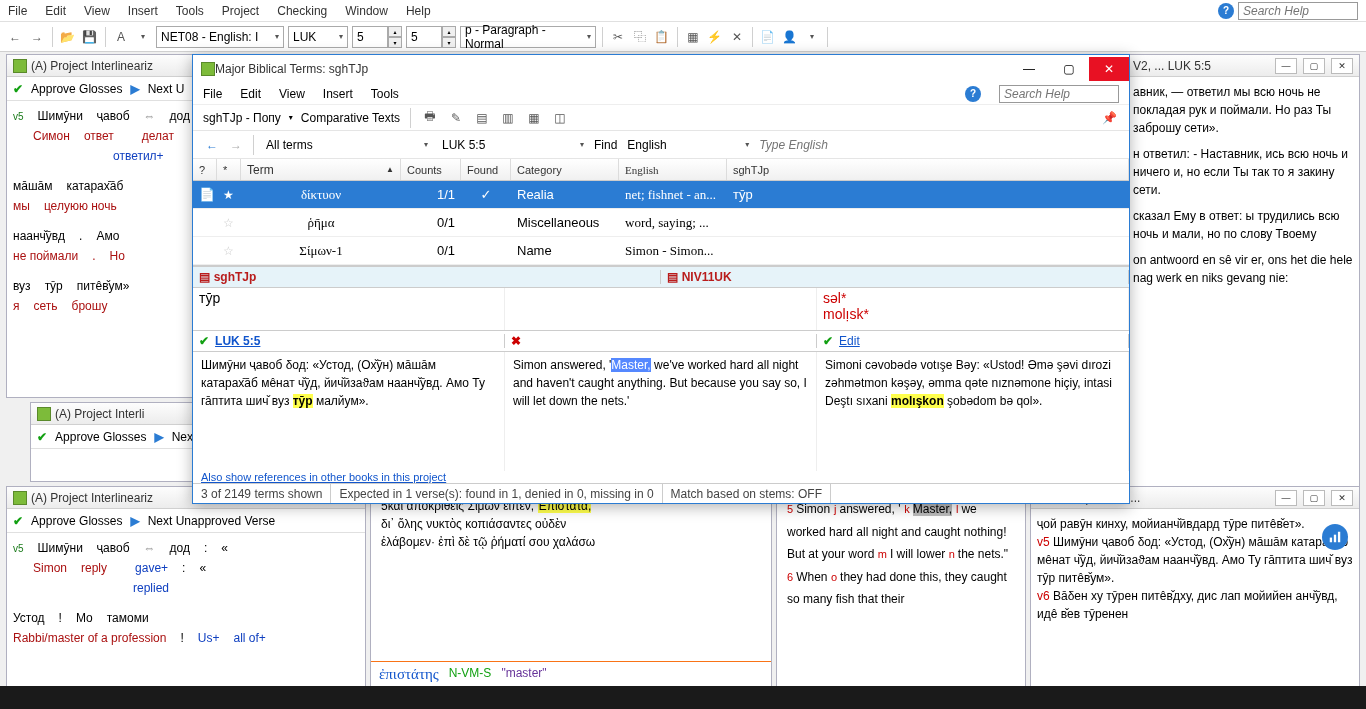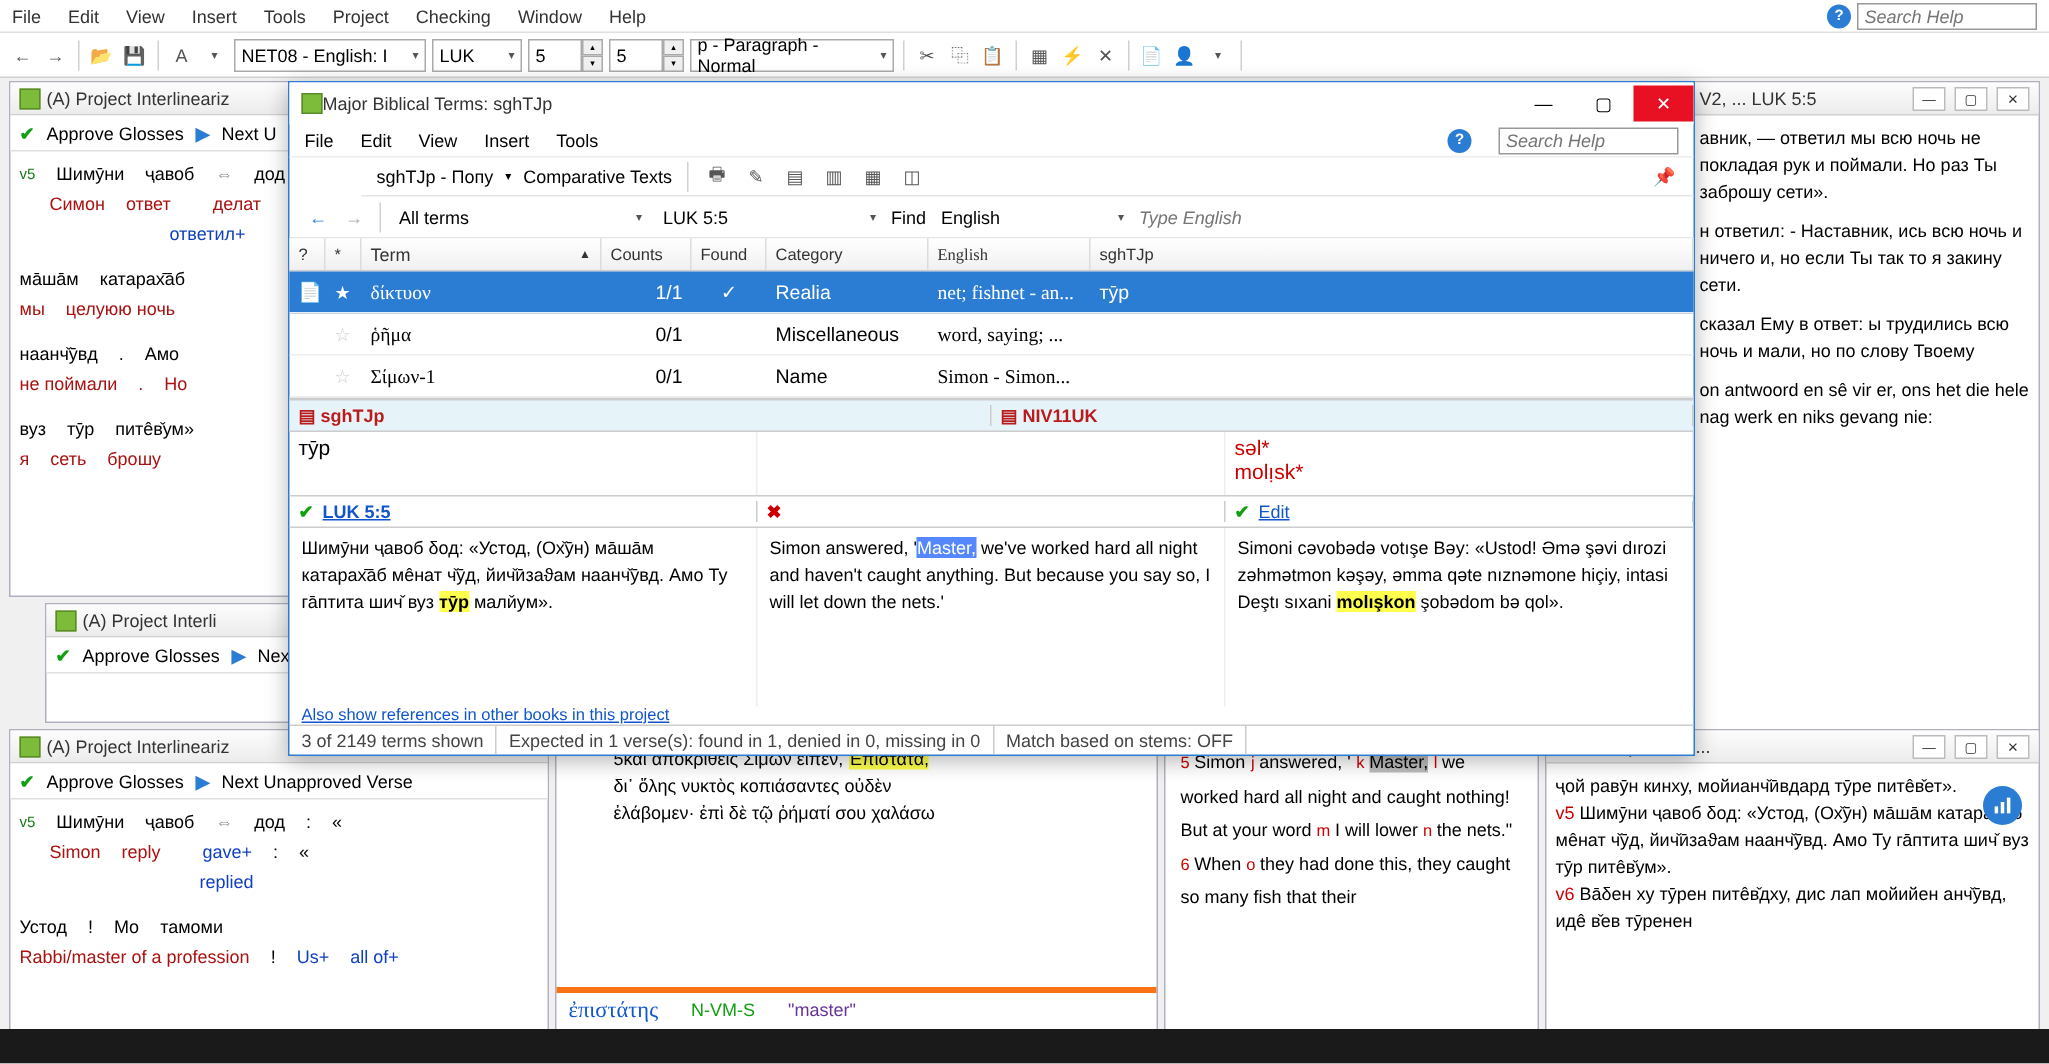--- a/index.html
+++ b/index.html
@@ -45,29 +45,29 @@
 .highlight-b { background: #5588ff; color: #fff; }
 .highlight-g { background: #bbbbbb; }
 
 
 .modal { position: absolute; left: 192px; top: 2px; width: 938px; height: 450px; background: #fff; border: 1px solid #2b7cd3; box-shadow: 0 3px 14px rgba(0,0,0,.3); z-index: 50; display:flex; flex-direction:column;}
 .modal-title { height: 28px; background: #fff; display: flex; align-items: center; padding: 0 0 0 8px; }
 .modal-title-text { flex: 1; color: #333; font-size: 12px; }
 .win-btn { width: 40px; height: 24px; display: flex; align-items: center; justify-content: center; cursor: pointer; font-family: Arial; }
 .win-btn.close { background: #e81123; color: #fff; }
 .modal-menu { height: 22px; display: flex; align-items: center; gap: 18px; padding: 0 10px; border-bottom: 1px solid #eee; }
-.modal-tb { height: 26px; display: flex; align-items: center; gap: 8px; padding: 0 10px; border-bottom: 1px solid #e5e5e5; margin-left: 48px; }
+.modal-tb { height: 26px; display: flex; align-items: center; gap: 8px; padding: 0 10px; border-bottom: 1px solid #e5e5e5; }
 .modal-filter { height: 28px; display: flex; align-items: center; gap: 6px; padding: 0 10px; border-bottom: 1px solid #e5e5e5; }
 .modal-table { border-bottom: 1px solid #ccc; }
 .mt-head { display: flex; background: linear-gradient(#fff,#f0f0f0); border-bottom: 1px solid #ccc; height: 22px; align-items:center;}
 .mt-head > div { border-right: 1px solid #dcdcdc; padding: 0 6px; font-size: 11px; color: #333; height:100%; display:flex; align-items:center;}
 .mt-row { display: flex; height: 28px; align-items: center; border-bottom: 1px solid #eee;}
 .mt-row > div { padding: 0 6px; font-size: 13px; }
 .mt-row.sel { background: #2b7cd3; color: #fff; }
-.col-q { width: 24px; } .col-star { width: 24px; } .col-term { width: 160px; font-family: "Times New Roman", serif; } .col-counts { width: 60px; text-align:right;} .col-found { width: 50px; text-align:center;} .col-cat{width:108px;} .col-eng{width:108px; font-family:"Times New Roman",serif;} .col-sgh{flex:1;}
+.col-q { width: 24px; } .col-star { width: 24px; } .col-term { width: 160px; font-family: "Times New Roman", serif; text-align: center; } .col-counts { width: 60px; text-align:right;} .col-found { width: 50px; text-align:center;} .col-cat{width:108px;} .col-eng{width:108px; font-family:"Times New Roman",serif;} .col-sgh{flex:1;}
 .star-icon{ color:#ccc;} .star-icon.on{color:#fff;}
 
 .render-head { display: flex; height: 22px; background: #e6f3f9; border-top:1px solid #ccc; border-bottom: 1px solid #ccc; align-items:center;}
 .render-head > div { flex:1; padding:0 6px; border-right:1px solid #ccc; font-weight:bold; color:#b91c1c;}
 .render-row { display: flex; height: 42px;}
 .render-row > div { flex:1; padding: 2px 6px; border-right:1px solid #eee; font-size:14px;}
 .red-txt { color: #cc0000; }
 
 .verse-head { display:flex; height:22px; border-top:1px solid #ccc; border-bottom:1px solid #ccc; align-items:center;}
 .verse-head > div { flex:1; padding:0 6px; border-right:1px solid #ccc; display:flex; gap:6px; align-items:center;}
@@ -299,26 +299,26 @@
         <div class="gloss-row">
             <span class="gls-red">Rabbi/master of a profession</span>
             <span>!</span>
             <span class="gls-blue">Us+</span>
             <span class="gls-blue">all of+</span>
           </div>
       </div>
     </div>
 
     <div class="panel">
-      <div class="panel-body greek" style="padding:10px;margin-left:28px;">
+      <div class="panel-body greek" style="padding:10px;">
         <div><span>5καὶ  ἀποκριθεὶς  Σίμων  εἶπεν, </span><span class="highlight-y">Ἐπιστάτα,</span></div>
         <div>   δι᾽  ὅλης  νυκτὸς  κοπιάσαντες  οὐδὲν</div>
         <div>   ἐλάβομεν·  ἐπὶ  δὲ  τῷ  ῥήματί  σου  χαλάσω</div>
       </div>
-      <div style="border-top:4px solid #f97316;padding:4px 8px;display:flex;gap:22px;font-size:14px">
+      <div style="border-top:1px solid #f97316;padding:4px 8px;display:flex;gap:10px;font-size:14px">
         <span style="color:#1155cc" class="greek">ἐπιστάτης</span>
         <span style="color:#11a011">N-VM-S</span>
         <span style="color:#663399">"master"</span>
       </div>
     </div>
 
     <div class="panel" style="flex:0 0 250px">
       <div class="panel-body serif" style="padding:10px;">
         <span style="color:#cc0000;font-size:11px">5 </span>
         <span>Simon</span>

